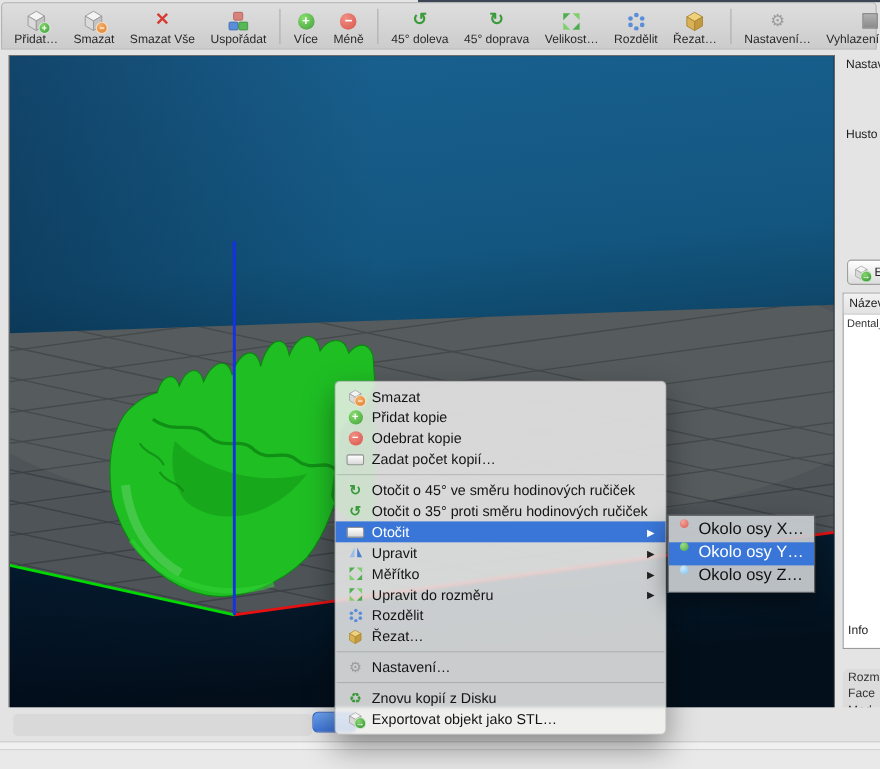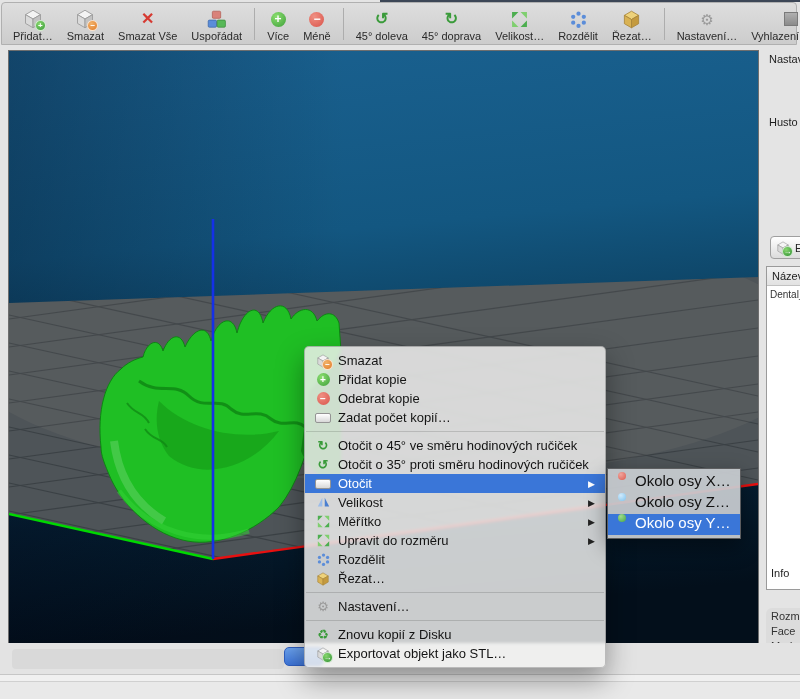--- a/index.html
+++ b/index.html
@@ -418,21 +418,21 @@
         </span>
       <span>Otočit</span>
       <span class="arrow">▶</span>
     </div>
     <div class="mi">
       <span class="ic">
           <svg width="13" height="13" viewBox="0 0 16 16">
             <use href="#mirror2"></use>
           </svg>
         </span>
-      <span>Velikost</span>
+      <span>Upravit</span>
       <span class="arrow">▶</span>
     </div>
     <div class="mi">
       <span class="ic">
           <svg width="13" height="13" viewBox="0 0 16 16">
             <use href="#scale4"></use>
           </svg>
         </span>
       <span>Měřítko</span>
       <span class="arrow">▶</span>
@@ -484,23 +484,23 @@
         </span>
       <span>Exportovat objekt jako STL…</span>
     </div>
   </div>
 
   <div class="smenu">
     <div class="smi">
       <span class="dot x"></span>
       <span>Okolo osy X…</span>
     </div>
+    <div class="smi hl">
+      <span class="dot y"></span>
+      <span>Okolo osy Y…</span>
+    </div>
     <div class="smi">
       <span class="dot z"></span>
       <span>Okolo osy Z…</span>
     </div>
-    <div class="smi hl">
-      <span class="dot y"></span>
-      <span>Okolo osy Y…</span>
-    </div>
   </div>
 
 </div>
 
 </body></html>

